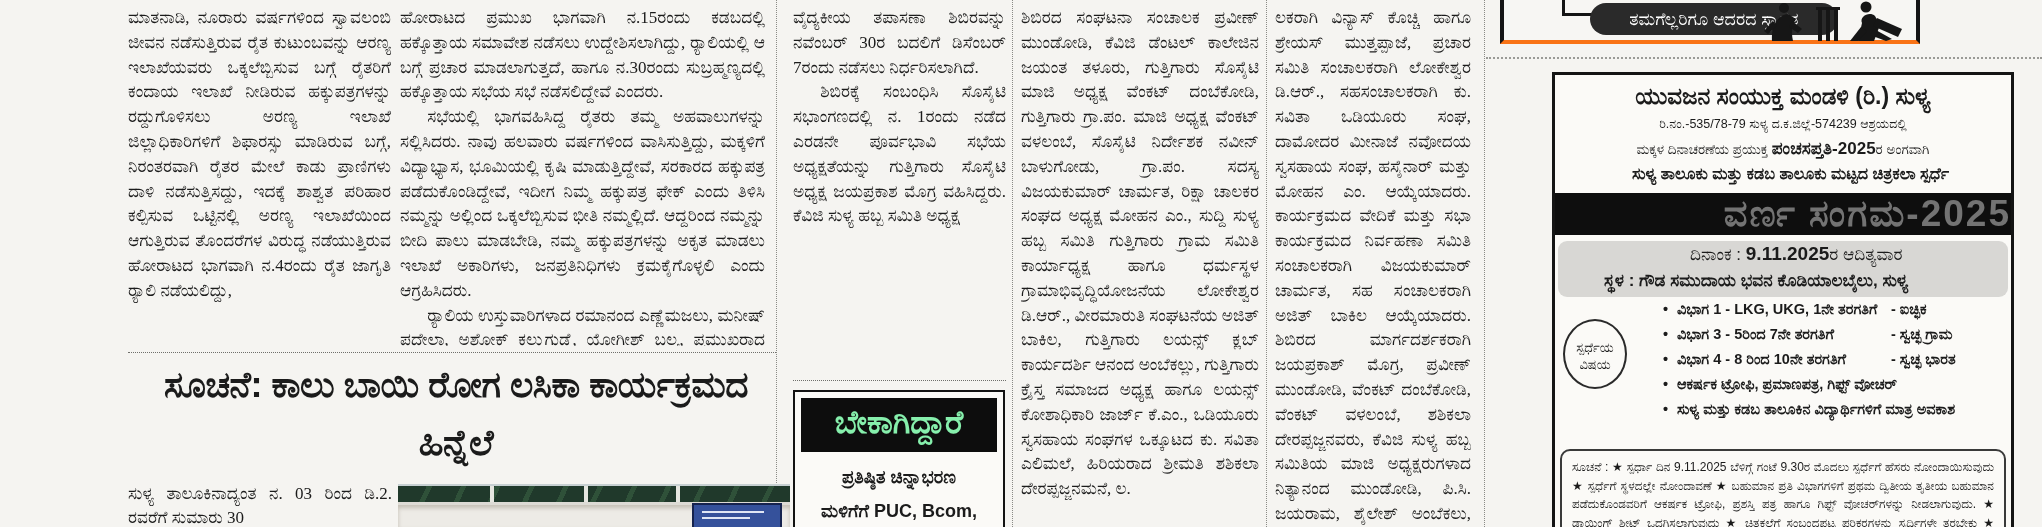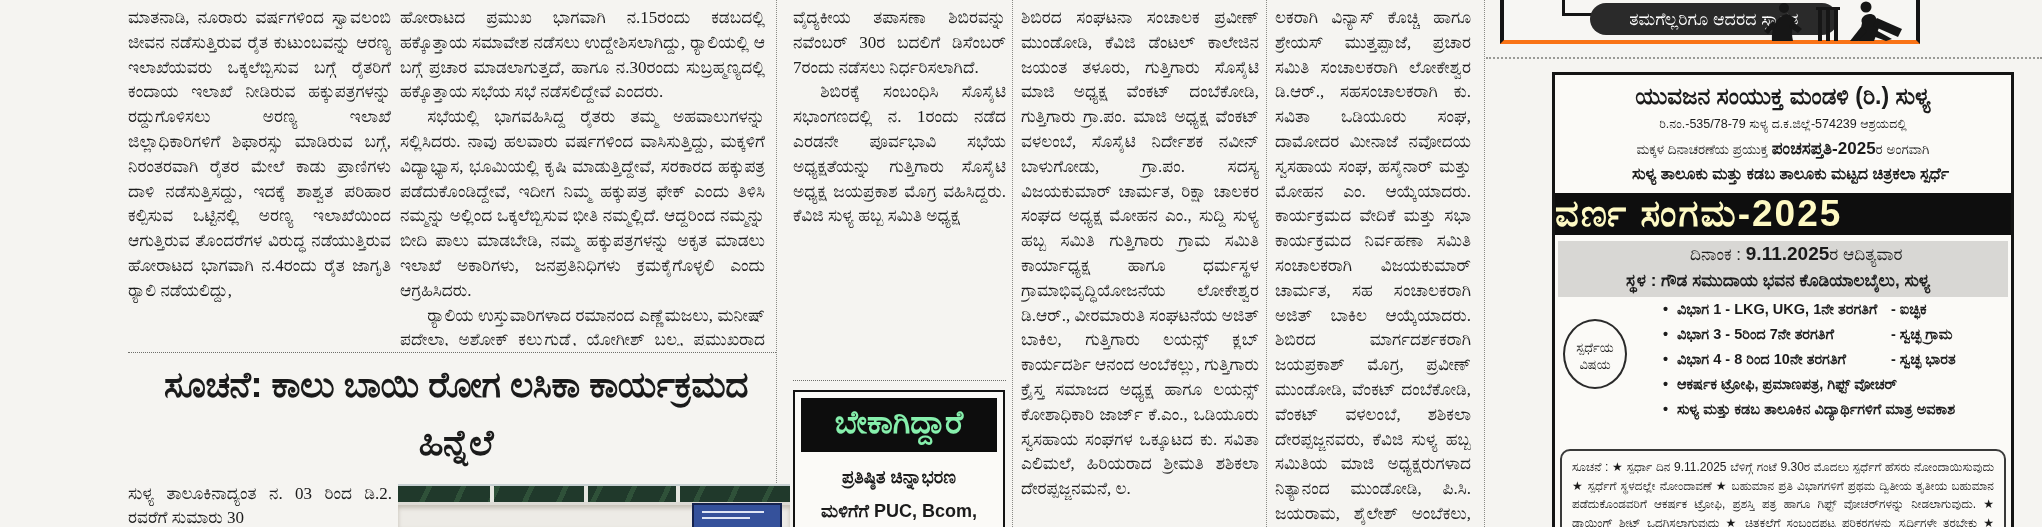--- a/index.html
+++ b/index.html
@@ -56,27 +56,27 @@
   .sep-dotted{position:absolute; left:1486px; top:57px; width:556px; height:0; border-top:2px dotted #9a9a96;}
   
   .eventad{position:absolute; left:1552px; top:72px; width:462px; height:470px;
     border:3px solid #141414; background:#fbfaf7; box-sizing:border-box; overflow:hidden;
     font-family:"Liberation Sans","DejaVu Sans",sans-serif;}
   .eventad .org{position:absolute; left:0; right:0; top:8px; text-align:center; font-weight:bold; font-size:23px;}
   .eventad .reg{position:absolute; left:0; right:0; top:42px; text-align:center; font-size:12.5px;}
   .eventad .occ{position:absolute; left:0; right:0; top:64px; text-align:center; font-size:13.5px;}
   .eventad .occ b{font-size:17px;}
   .eventad .scope{position:absolute; left:15px; right:0; top:90px; text-align:center; font-weight:bold; font-size:16px;}
-  .eventad .banner{position:absolute; left:0; right:0; top:118px; height:42px; background:#0e0e0e; color:#fef9c3;
-    text-align:left; font-weight:bold; font-size:37px; line-height:42px; letter-spacing:2px;}
+  .eventad .banner{position:absolute; left:0; right:0; top:118px; height:42px; background:#0e0e0e; color:#737373;
+    text-align:right; font-weight:bold; font-size:37px; line-height:42px; letter-spacing:2px;}
   .eventad .grayband{position:absolute; left:3px; right:3px; top:166px; height:56px; background:#d8d7d4;
-    font-size:17px; line-height:26px;}
+    font-size:17px; line-height:26px;border-radius:9px;}
   .eventad .grayband .dline{margin-left:132px;}
   .eventad .grayband .dline b{font-size:19px;}
-  .eventad .grayband .vline{margin-left:68px; font-weight:bold;}
+  .eventad .grayband .vline{margin-left:46px; font-weight:bold;}
   .eventad .oval{position:absolute; left:8px; top:244px; width:64px; height:70px; border:2px solid #2a2a2a;
     border-radius:50%; text-align:center; font-size:13px; line-height:17px; padding-top:18px; box-sizing:border-box;}
   .eventad ul.cats{position:absolute; left:108px; right:8px; top:222px; margin:0; padding:0; list-style:none;
     font-size:14.5px; font-weight:bold; line-height:25px;}
   .eventad ul.cats li{position:relative; padding-left:14px; white-space:nowrap; overflow:hidden;}
   .eventad ul.cats li::before{content:"•"; position:absolute; left:0;}
   .eventad ul.cats li .topic{position:absolute; left:228px;}
   .eventad .finebox{position:absolute; left:5px; right:5px; top:374px; height:140px;
     border:2px solid #3a3a3a; border-radius:10px; padding:7px 10px; box-sizing:border-box;
     font-size:12px; line-height:18.5px; text-align:justify; overflow:hidden;}

